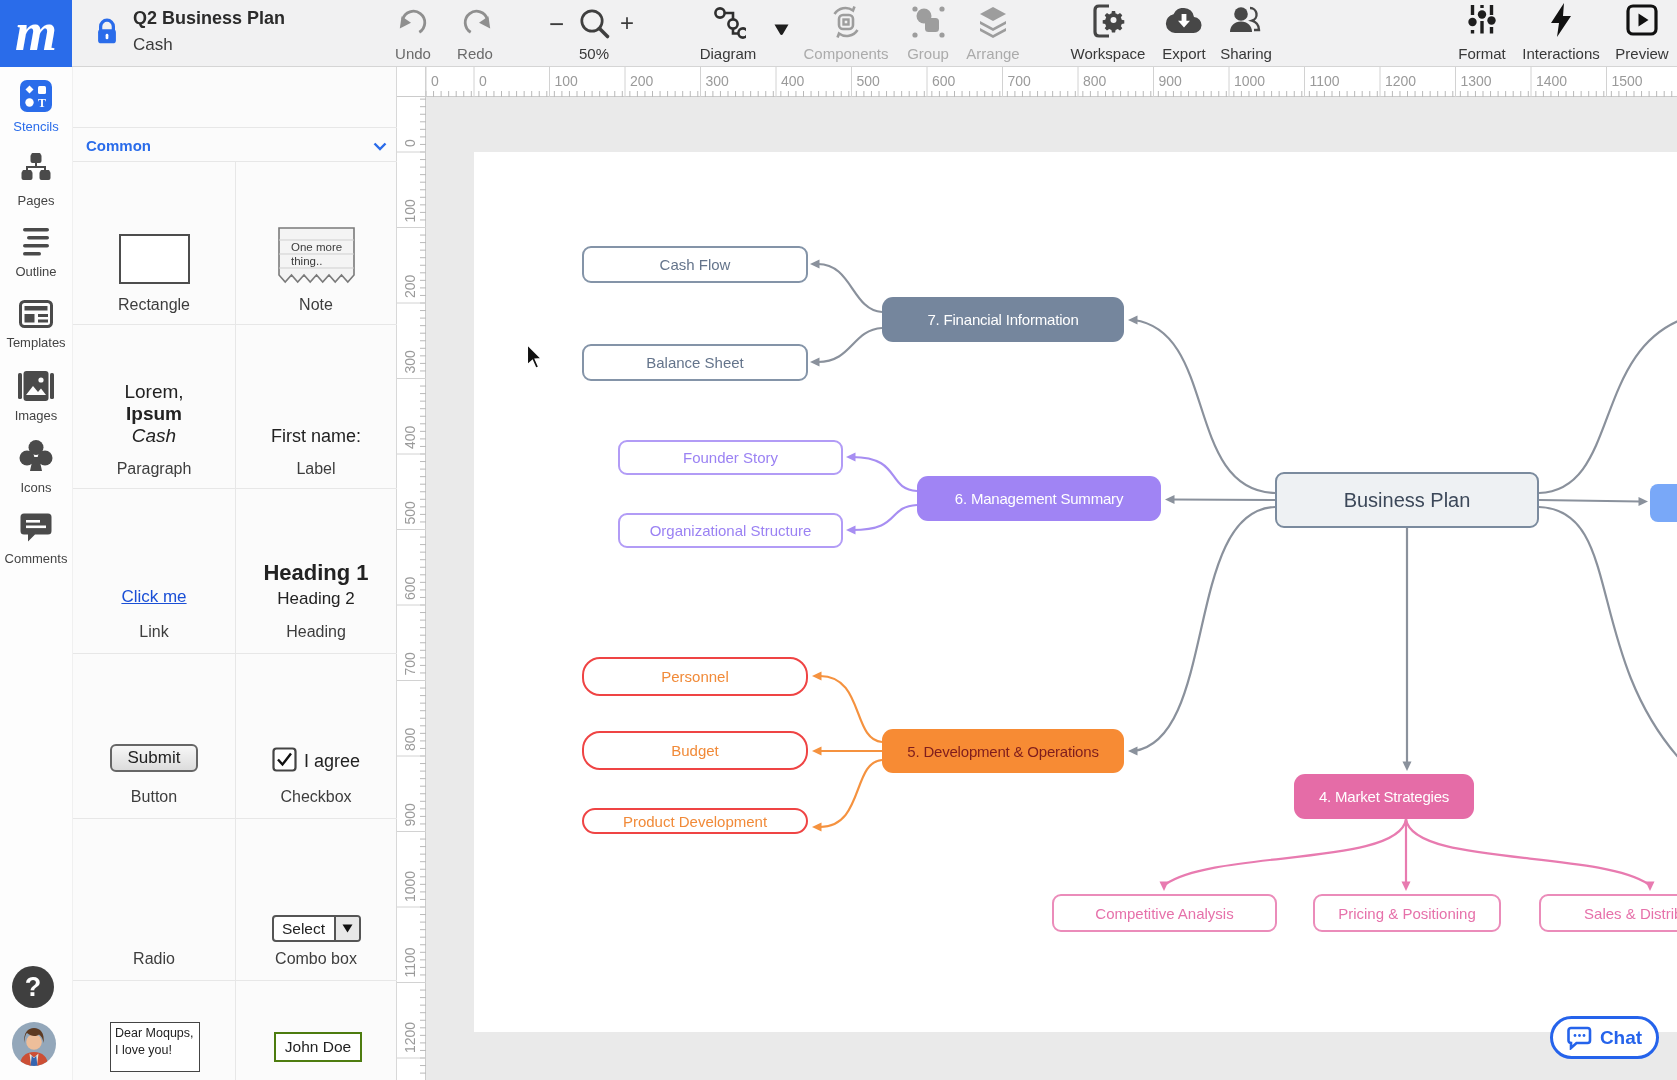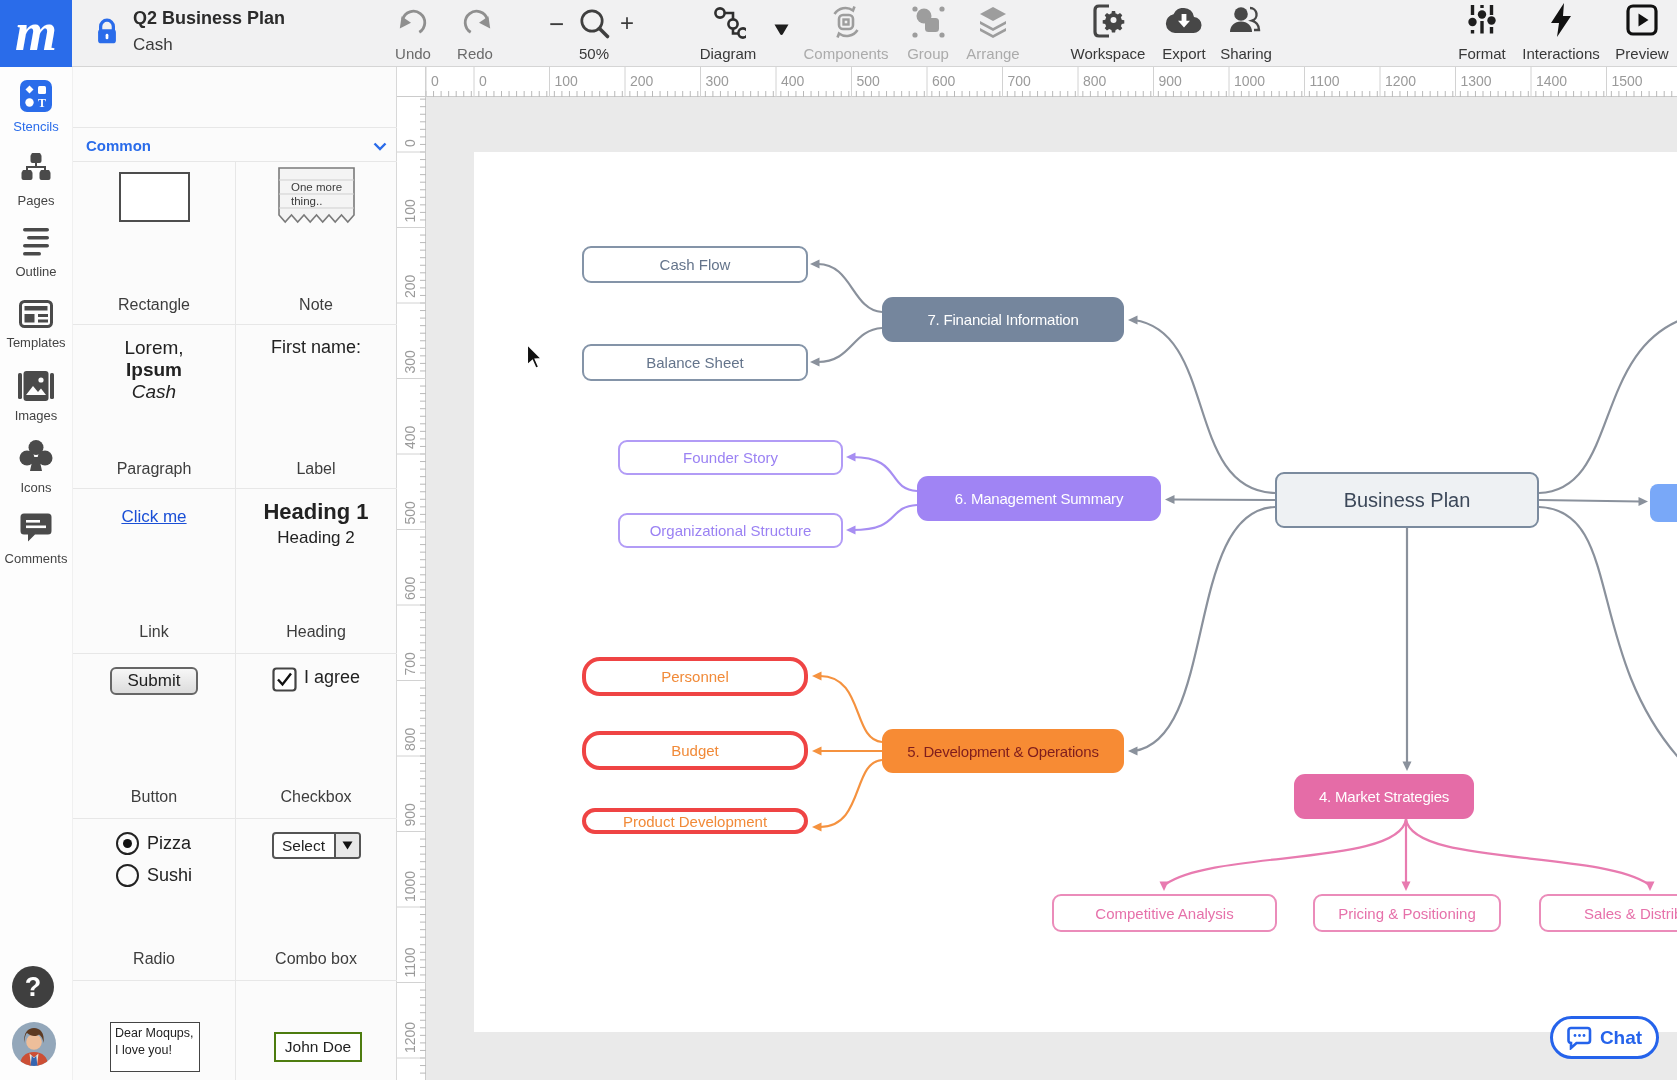--- a/index.html
+++ b/index.html
@@ -9,30 +9,30 @@
 .tlabel.dis{color:#ababab}
 #rail{position:absolute;left:0;top:67px;width:72px;height:1013px;background:#fdfdfd;z-index:20}
 .railitem{position:absolute;left:0;width:72px;text-align:center}
 .raillab{font-size:13px;color:#444;margin-top:3px}
 #panel{position:absolute;left:72px;top:67px;width:325px;height:1013px;background:#fbfbfb;border-right:1px solid #d8d8d8;border-left:1px solid #f0f0f0;z-index:19}
 #searchbox{position:absolute;left:12px;top:16px;width:297px;height:31px;border:1.5px solid #c9c9c9;border-radius:6px;background:#fff;display:flex;align-items:center;padding-left:12px}
 #searchbox span{color:#9a9a9a;font-size:17px;margin-left:9px}
 .pdiv{position:absolute;left:0;width:324px;height:1px;background:#e7e7e7}
 .cdiv{position:absolute;left:162px;width:1px;background:#e7e7e7}
 .slabel{position:absolute;width:162px;text-align:center;font-size:16px;color:#3d3d3d}
-.scell{position:absolute;width:162px;display:flex;align-items:flex-start;justify-content:center}
+.scell{position:absolute;width:162px;display:flex;align-items:flex-end;justify-content:center}
 #canvas{position:absolute;left:426px;top:97px;width:1251px;height:983px;background:#eaeaea;z-index:1}
 #corner{position:absolute;left:397px;top:67px;width:29px;height:30px;background:#fff;border-right:1px solid #d0d0d0;border-bottom:1px solid #cbcbcb;z-index:6}
 #hrulerbg{position:absolute;left:397px;top:67px;width:1280px;height:30px;background:#fff;border-bottom:1px solid #cbcbcb;z-index:4}
 #vrulerbg{position:absolute;left:397px;top:97px;width:29px;height:983px;background:#fff;border-right:1px solid #cbcbcb;z-index:4}
 #page{position:absolute;left:474px;top:152px;width:1203px;height:880px;background:#fff;z-index:2}
 .node{position:absolute;display:flex;align-items:center;justify-content:center;font-weight:normal;z-index:5;white-space:nowrap}
 .leaf-slate{background:#fff;border:2px solid #8494a8;color:#64748b;border-radius:9px;font-size:15px}
 .leaf-purple{background:#fff;border:2px solid #b29cf6;color:#9b82f3;border-radius:9px;font-size:15px}
-.leaf-orange{background:#fff;border:4px solid #ef4444;color:#f18a38;border-radius:18px;font-size:15px}
+.leaf-orange{background:#fff;border:2px solid #ef4444;color:#f18a38;border-radius:18px;font-size:15px}
 .leaf-pink{background:#fff;border:2px solid #eb8cba;color:#e671aa;border-radius:9px;font-size:15px}
 .par-slate{letter-spacing:-0.2px;background:#75869d;color:#fff;border-radius:11px;font-size:15px}
 .par-purple{letter-spacing:-0.2px;background:#a084f4;color:#fff;border-radius:11px;font-size:15px}
 .par-orange{letter-spacing:-0.2px;background:#f78b34;color:#7f1d1d;border-radius:11px;font-size:15px}
 .par-pink{letter-spacing:-0.2px;background:#e56ca7;color:#fff;border-radius:11px;font-size:15px}
 #chat{position:absolute;left:1550px;top:1016px;width:109px;height:43px;border:3px solid #2563eb;border-radius:22px;background:#fff;z-index:40;display:flex;align-items:center;justify-content:center;color:#2563eb;font-size:19px;font-weight:bold}
 </style></head>
 <body>
 <div id="topbar">
 <div id="logo">
@@ -278,34 +278,20 @@
 <div class="slabel" style="left:0;top:721px">Button</div>
 <div class="scell" style="left:162px;top:600px;height:105px">
       <svg width="25" height="25" viewBox="0 0 25 25" style="margin-right:7px">
         <rect x="1.5" y="1.5" width="22" height="22" rx="3" fill="#fff" stroke="#444" stroke-width="2.2"></rect>
         <path d="M6 12.5 L10.5 17.5 L19 6.5" fill="none" stroke="#111" stroke-width="2.4"></path>
       </svg>
       <div style="font-size:18px;color:#222">I agree</div>
     </div>
 <div class="slabel" style="left:162px;top:721px">Checkbox</div>
 
-<div class="scell" style="left:0;top:765px;height:110px">
-      <div>
-        <div style="display:flex;align-items:center;margin-bottom:9px">
-          <div style="width:23px;height:23px;border:2px solid #222;border-radius:50%;display:flex;align-items:center;justify-content:center">
-            <div style="width:9px;height:9px;background:#111;border-radius:50%"></div>
-          </div>
-          <span style="font-size:18px;color:#222;margin-left:8px">Pizza</span>
-        </div>
-        <div style="display:flex;align-items:center">
-          <div style="width:23px;height:23px;border:2px solid #222;border-radius:50%"></div>
-          <span style="font-size:18px;color:#222;margin-left:8px">Sushi</span>
-        </div>
-      </div>
-    </div>
 <div class="slabel" style="left:0;top:883px">Radio</div>
 <div class="scell" style="left:162px;top:765px;height:110px">
       <div style="width:89px;height:27px;border:2px solid #555;border-radius:4px;background:#fff;display:flex">
         <div style="flex:1;display:flex;align-items:center;justify-content:center;font-size:15.5px;color:#222">Select</div>
         <div style="width:25px;border-left:2px solid #555;background:#e8e8e8;display:flex;align-items:center;justify-content:center;border-radius:0 2px 2px 0">
           <svg width="11" height="9" viewBox="0 0 11 9">
             <path d="M0.5 0.5 h10 L5.5 8.5 Z" fill="#111"></path>
           </svg>
         </div>
       </div>

